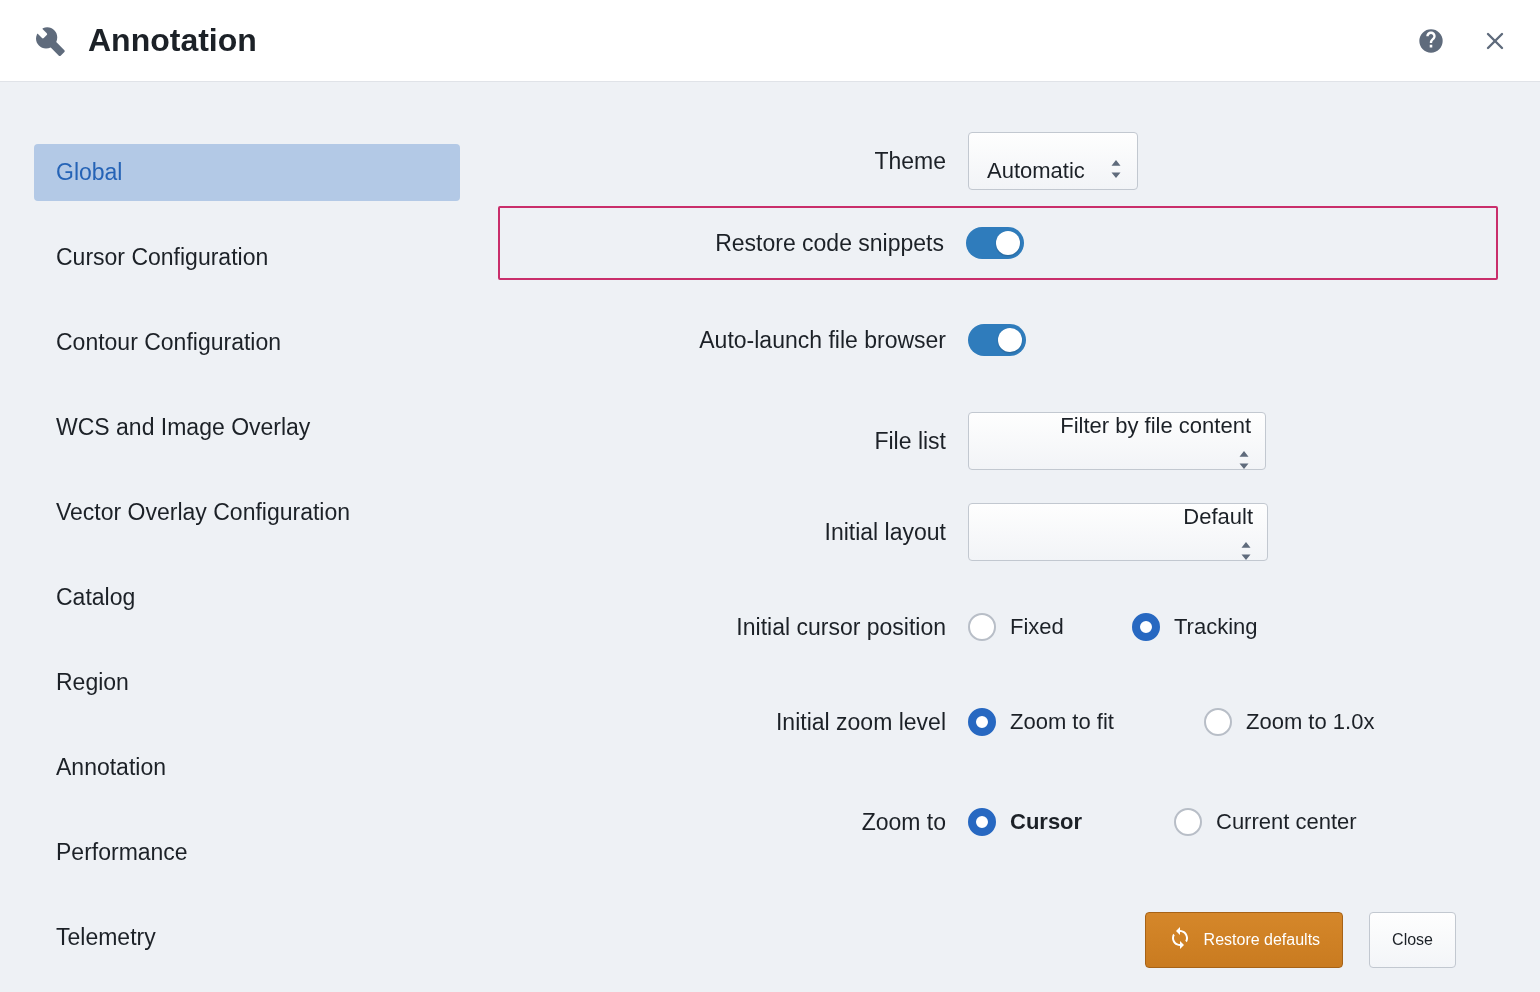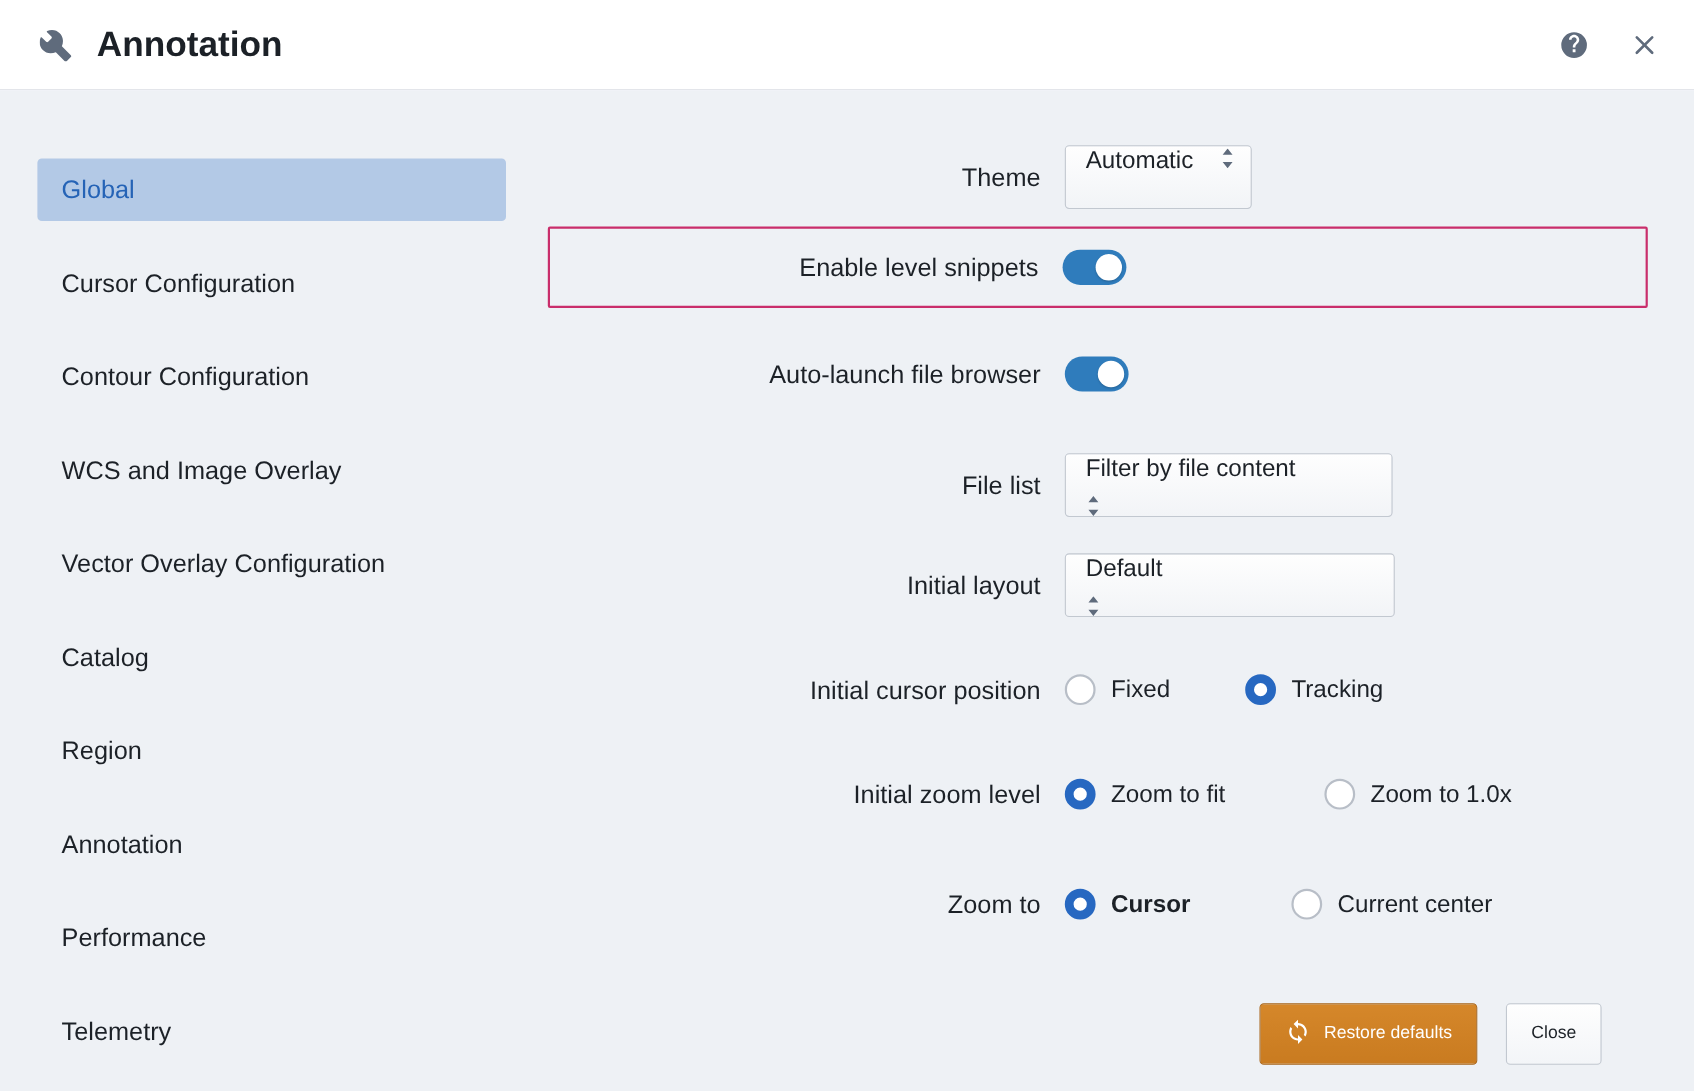--- a/index.html
+++ b/index.html
@@ -103,28 +103,28 @@
 
   .highlight {
     border: 2px solid #c92e6b;
     border-radius: 2px;
     margin-left: 8px;
   }
 
   
   .select {
     display: inline-flex;
-    align-items: flex-start;
+    align-items: flex-end;
     justify-content: space-between;
     gap: 10px;
     height: 58px;
     border: 1px solid #c2c8d0;
     border-radius: 4px;
     background: linear-gradient(#fefefe, #f2f4f7);
-    padding: 0 14px 16px 18px;
+    padding: 0 14px 5px 18px;
     font-size: 22px;
     color: #1c2127;
     cursor: pointer;
     min-width: 170px;
   }
   .select.wide { min-width: 298px; flex-direction: column; }
   .select-caret {
     color:#5f6b7c;
   }
 
@@ -244,21 +244,21 @@
             <span class="select-caret">
               <svg width="14" height="18" viewBox="0 0 10 16" fill="currentColor">
                   <path d="M5 0L1 5h8L5 0zM5 16l4-5H1l4 5z"></path>
                 </svg>
             </span>
           </div>
         </div>
       </div>
 
       <div class="row highlight" style="height:74px;">
-        <div class="row-label">Enable level snippets</div>
+        <div class="row-label">Restore code snippets</div>
         <div class="row-control">
           <div class="toggle"></div>
         </div>
       </div>
 
       <div class="row" style="height:120px;">
         <div class="row-label">Auto-launch file browser</div>
         <div class="row-control">
           <div class="toggle"></div>
         </div>

